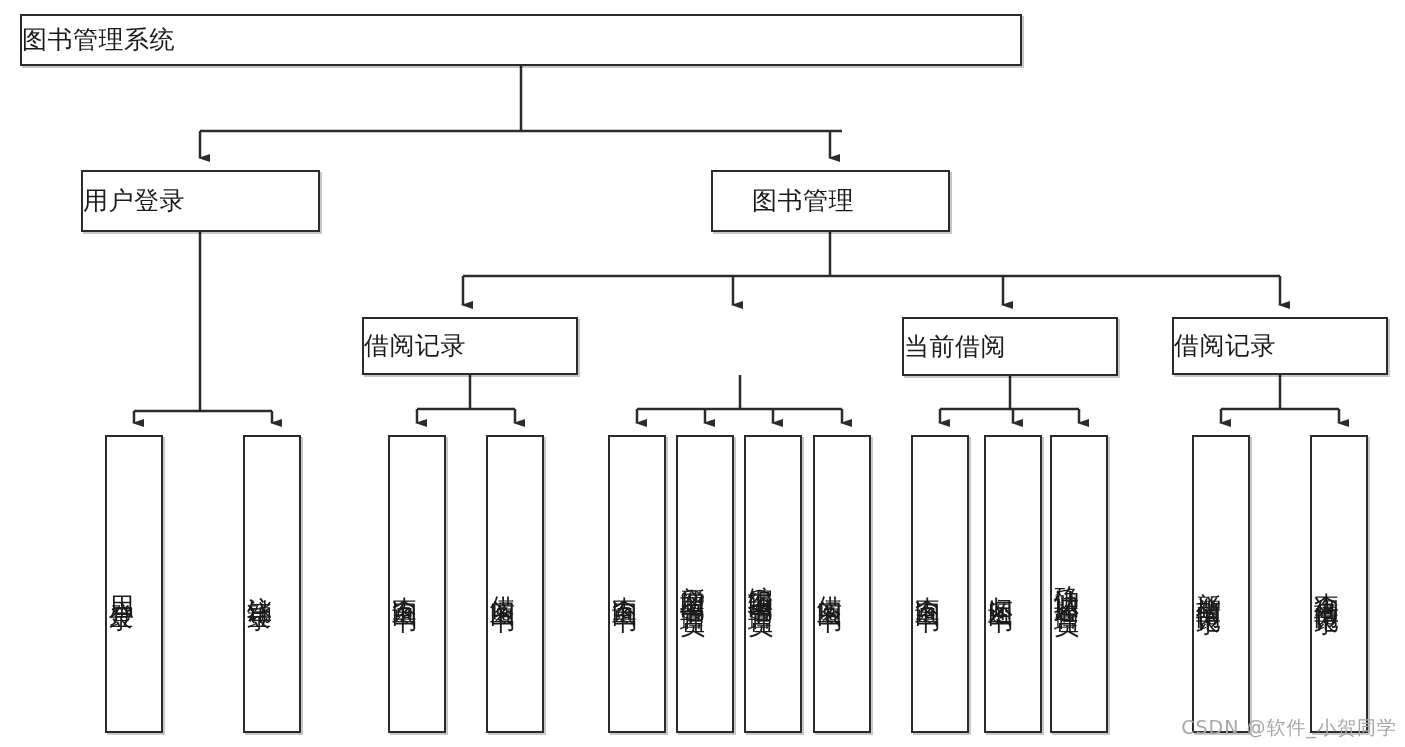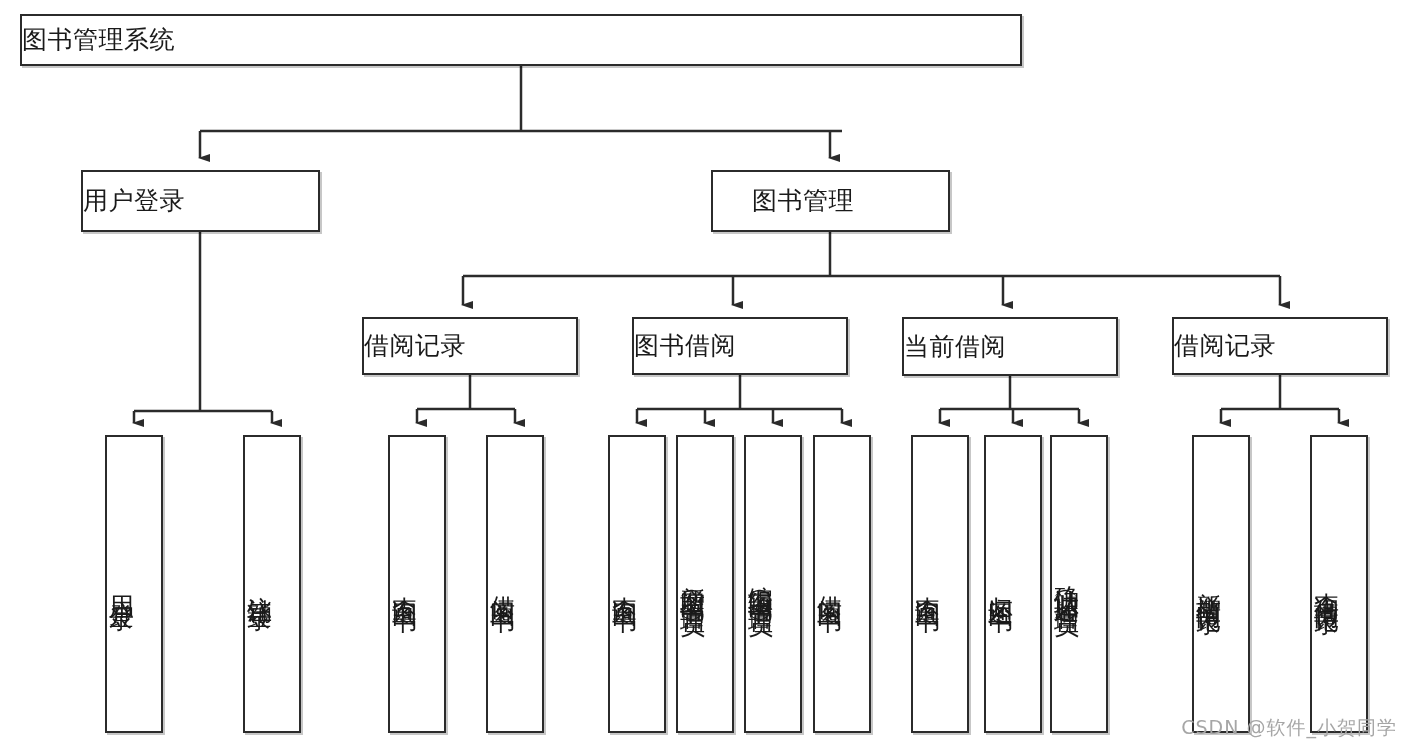--- a/index.html
+++ b/index.html
@@ -124,23 +124,20 @@
   <div class="node horizontal" style="left:81px; top:170px; width:239px; height:62px;">
     <span class="label">用户登录</span>
   </div>
   <div class="node horizontal" style="left:711px; top:170px; width:239px; height:62px;padding-left:39px;">
     <span class="label">图书管理</span>
   </div>
 
   <div class="node horizontal" style="left:362px; top:317px; width:216px; height:58px;">
     <span class="label">借阅记录</span>
   </div>
-  <div class="node horizontal" style="left:632px; top:317px; width:216px; height:58px;">
-    <span class="label">图书借阅</span>
-  </div>
   <div class="node horizontal" style="left:902px; top:317px; width:216px; height:59px;">
     <span class="label">当前借阅</span>
   </div>
   <div class="node horizontal" style="left:1172px; top:317px; width:216px; height:58px;">
     <span class="label">借阅记录</span>
   </div>
 
   <div class="node vertical" style="left:105px; top:435px; width:58px; height:298px;">
     <span class="label">用户登录</span>
   </div>

